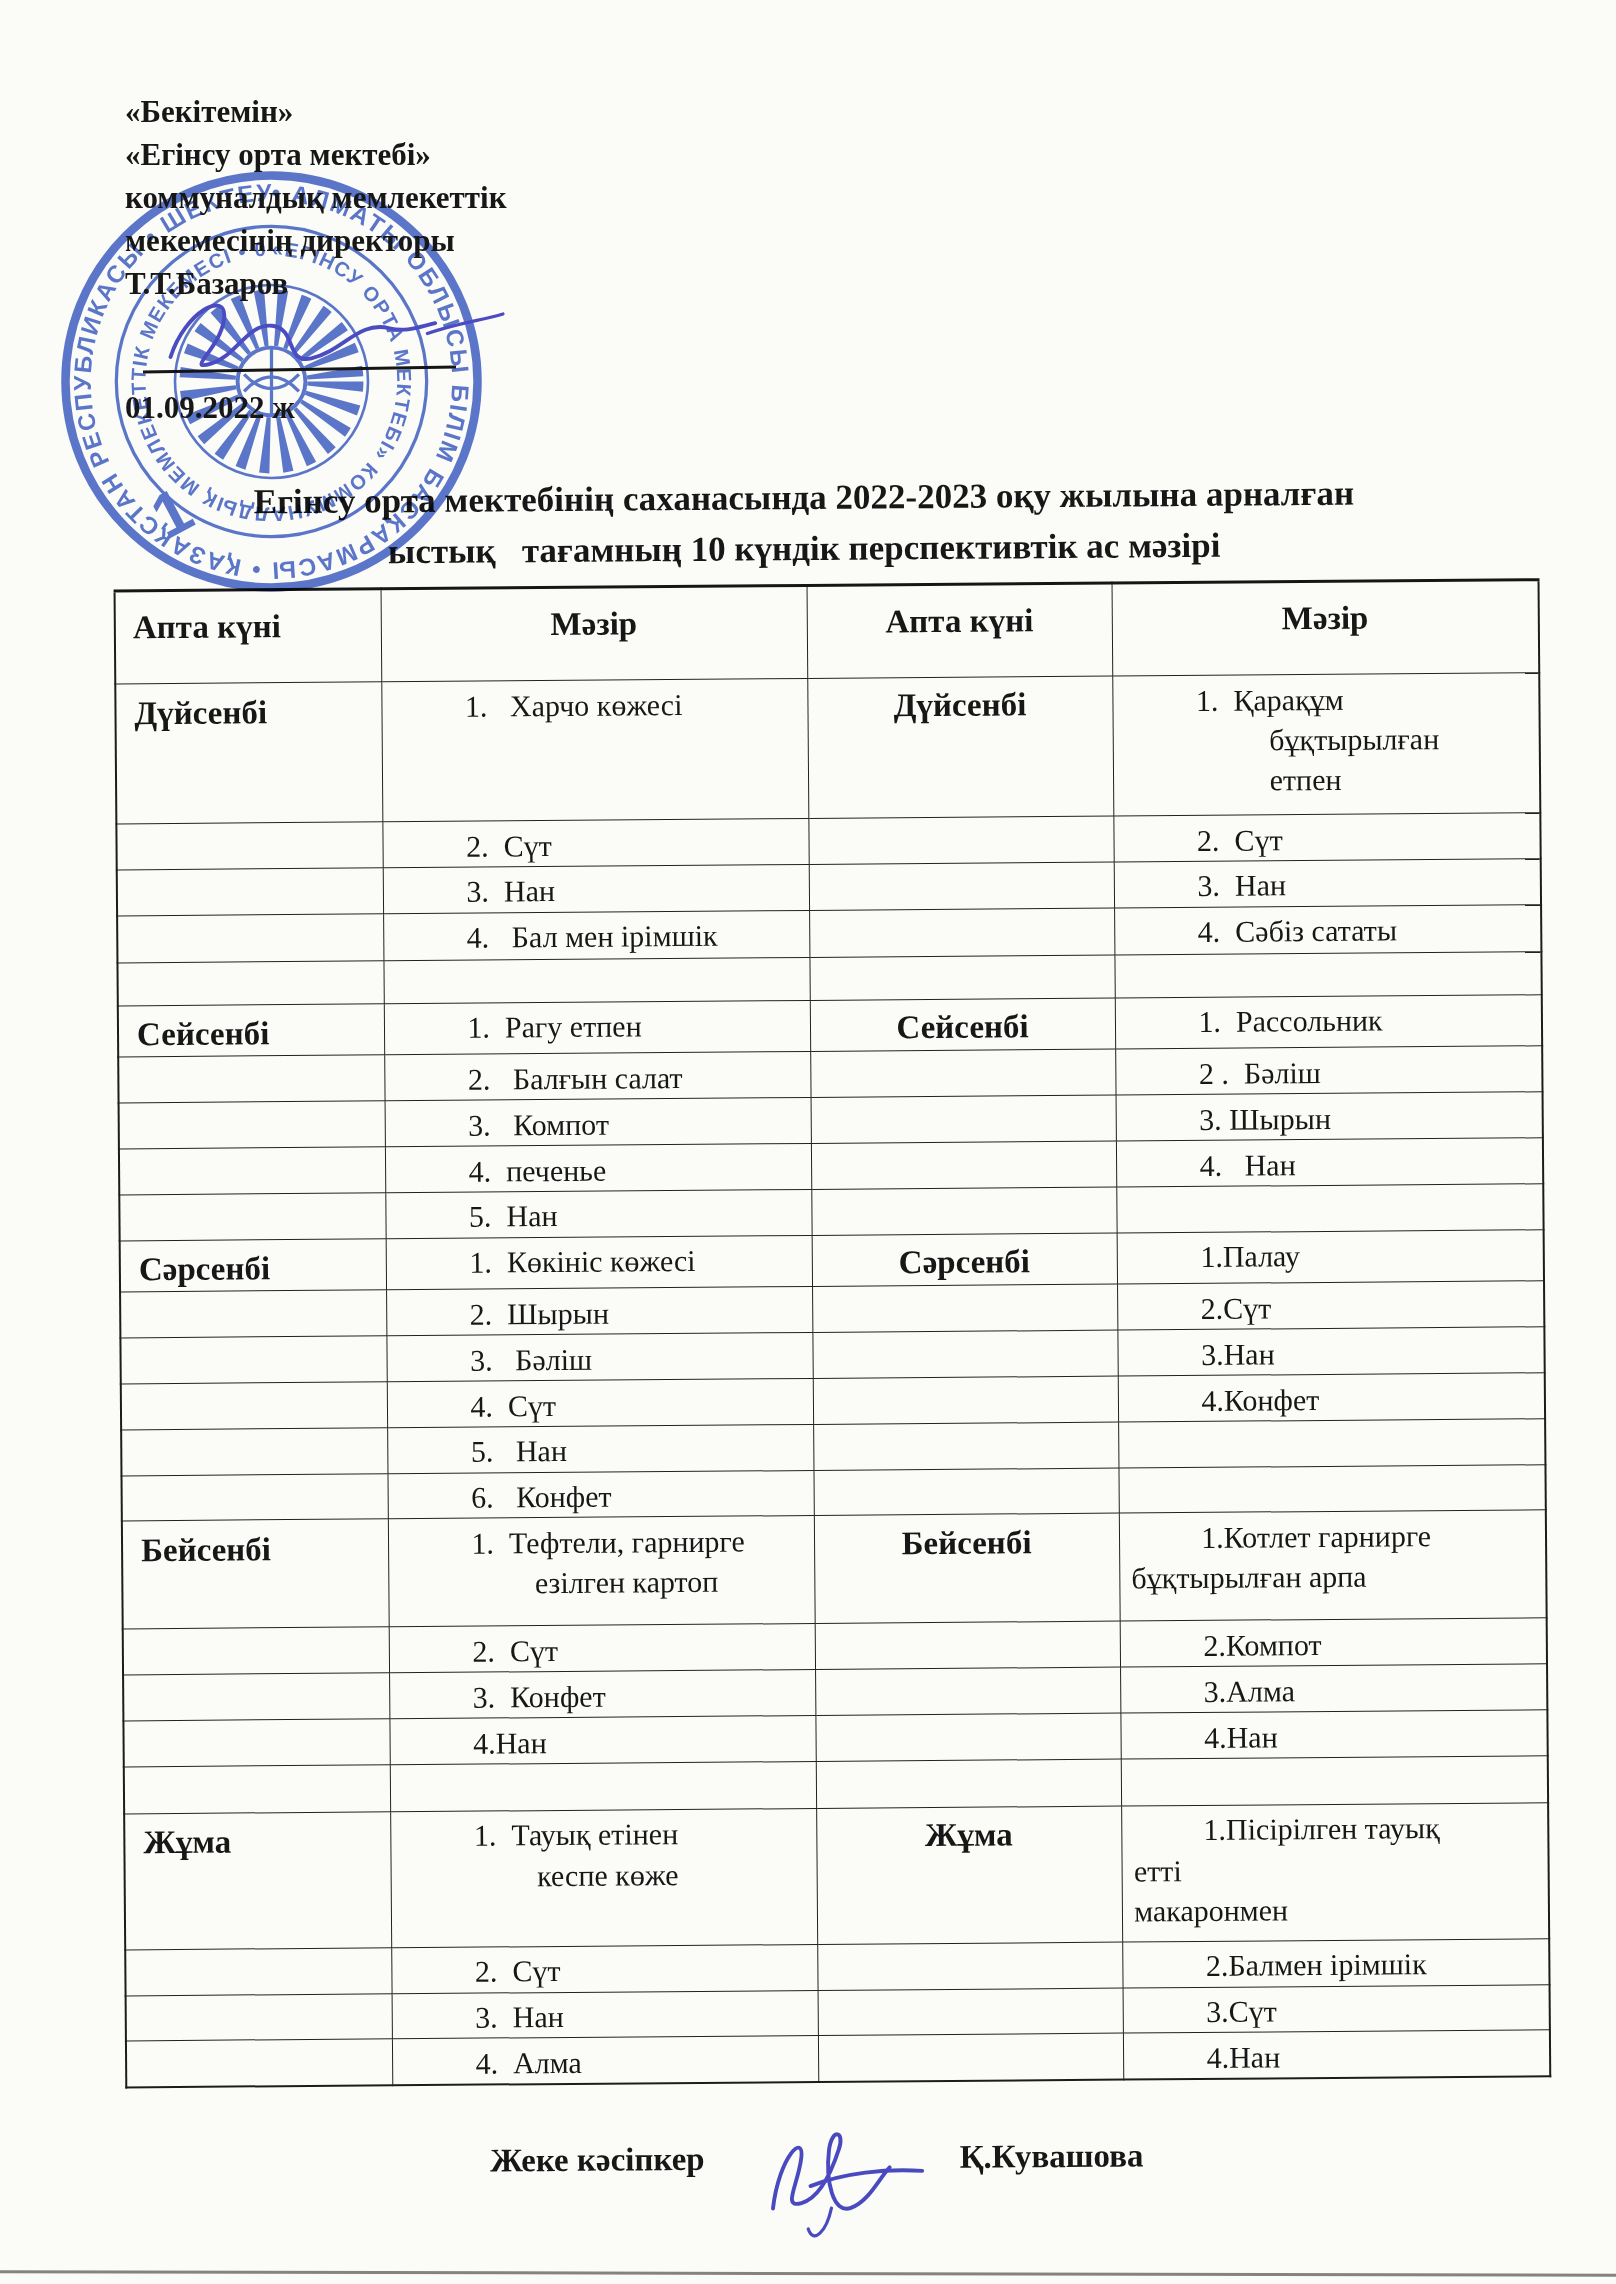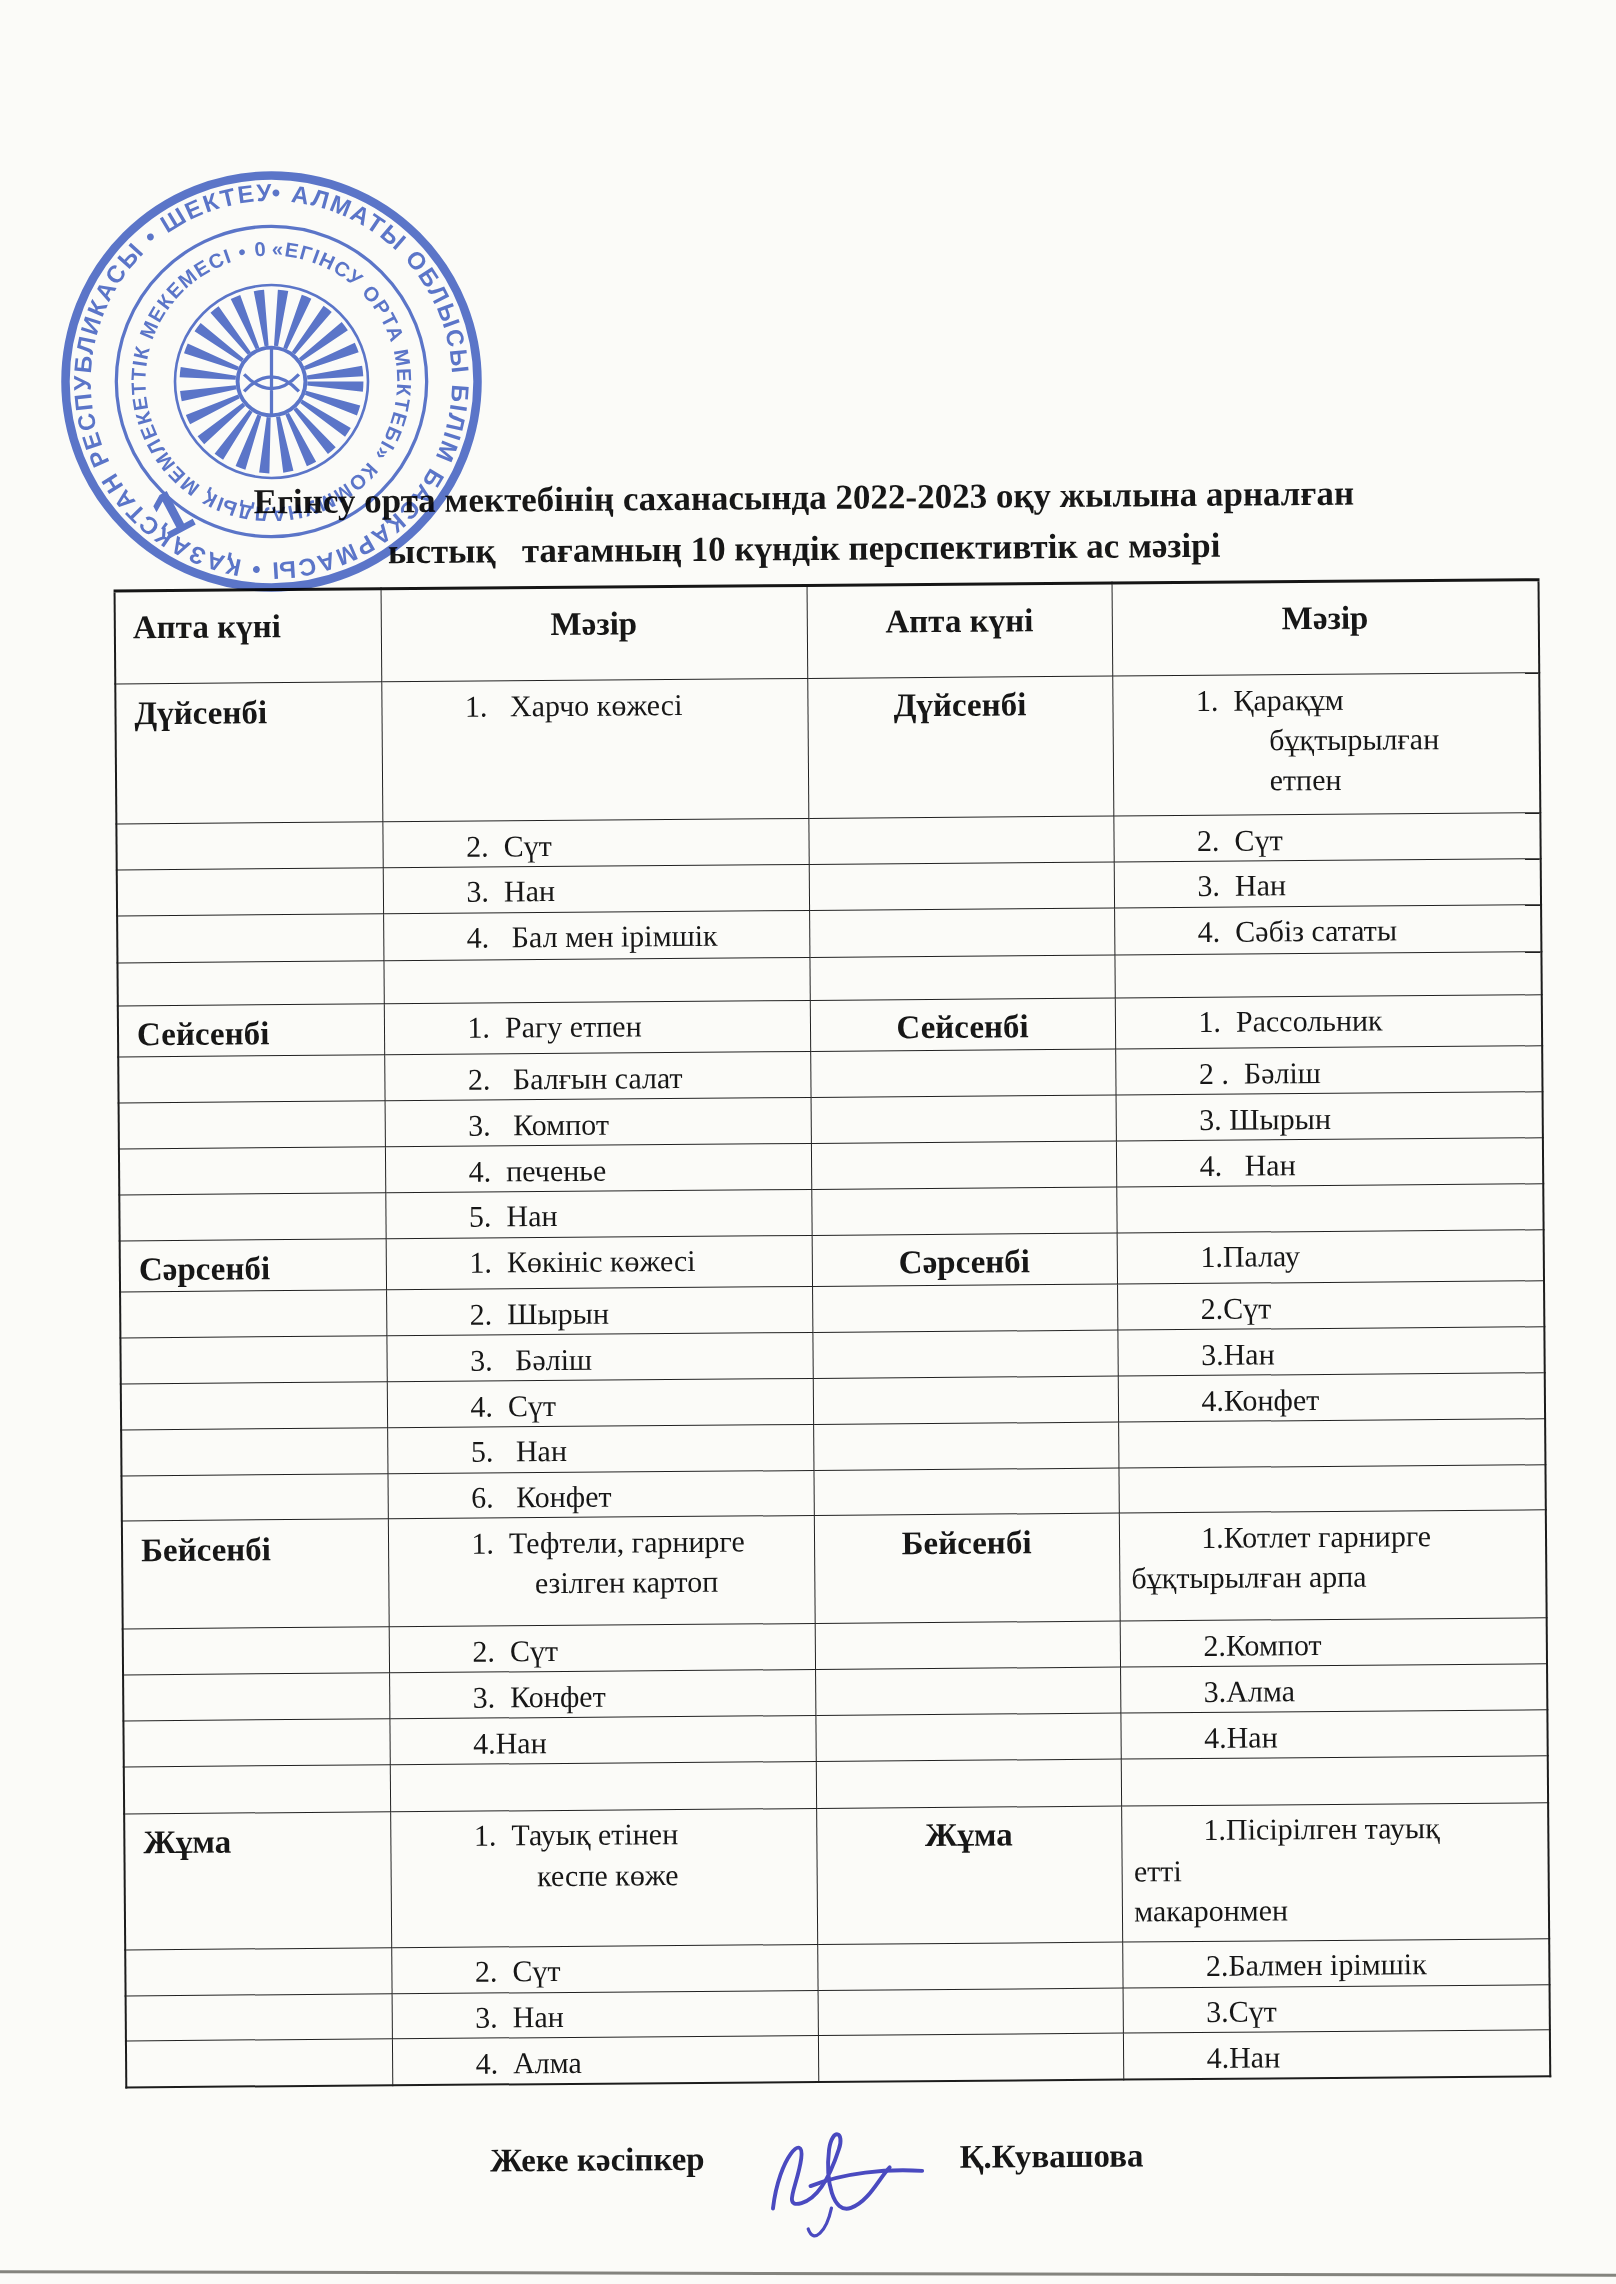--- a/index.html
+++ b/index.html
@@ -73,20 +73,35 @@
     <text font-size="31" letter-spacing="2">
       <textPath href="#ringI">«ЕГІНСУ ОРТА МЕКТЕБІ» КОММУНАЛДЫҚ МЕМЛЕКЕТТІК МЕКЕМЕСІ • 07034000187</textPath>
     </text>
 
     <circle cx="329" cy="329" r="98" fill="none" stroke-width="86" stroke-dasharray="11 15"></circle>
     <circle cx="329" cy="329" r="52" fill="none" stroke-width="6"></circle>
     <path fill="none" stroke-width="5" d="M 287 344 q 42 -44 84 0 M 287 318 q 42 44 84 0 M 329 279 l 0 100"></path>
     <text x="168" y="572" font-size="96" transform="rotate(-28 168 572)">1</text>
   </svg>
 
+  <div class="letterhead">
+    <div class="lh-line">«Бекітемін»</div>
+    <div class="lh-line">«Егінсу орта мектебі»</div>
+    <div class="lh-line">коммуналдық мемлекеттік</div>
+    <div class="lh-line">мекемесінің директоры</div>
+    <div class="lh-line">Т.Т.Базаров</div>
+    <div class="sig-area">
+      <svg class="dir-sig" viewBox="0 0 560 170">
+        <path fill="none" stroke="#4c4cc2" stroke-width="6" stroke-linecap="round" d="M30,118 C52,48 118,14 112,60 C106,106 52,140 92,128 C132,116 148,66 186,70 C224,74 206,130 246,120 C296,108 318,62 366,74 C392,80 410,72 436,66"></path>
+        <path fill="none" stroke="#4c4cc2" stroke-width="5" stroke-linecap="round" d="M424,82 C470,66 506,62 540,52"></path>
+      </svg>
+      <div class="sig-line"></div>
+    </div>
+    <div class="date-line">01.09.2022 ж</div>
+  </div>
 
   <div class="rot">
     <div class="title-line t1">Егінсу орта мектебінің саханасында 2022-2023 оқу жылына арналған</div>
     <div class="title-line t2">ыстық   тағамның 10 күндік перспективтік ас мәзірі</div>
 
     <table class="menu-table">
       <colgroup>
         <col style="width:266px">
           <col style="width:426px">
           <col style="width:305px">

